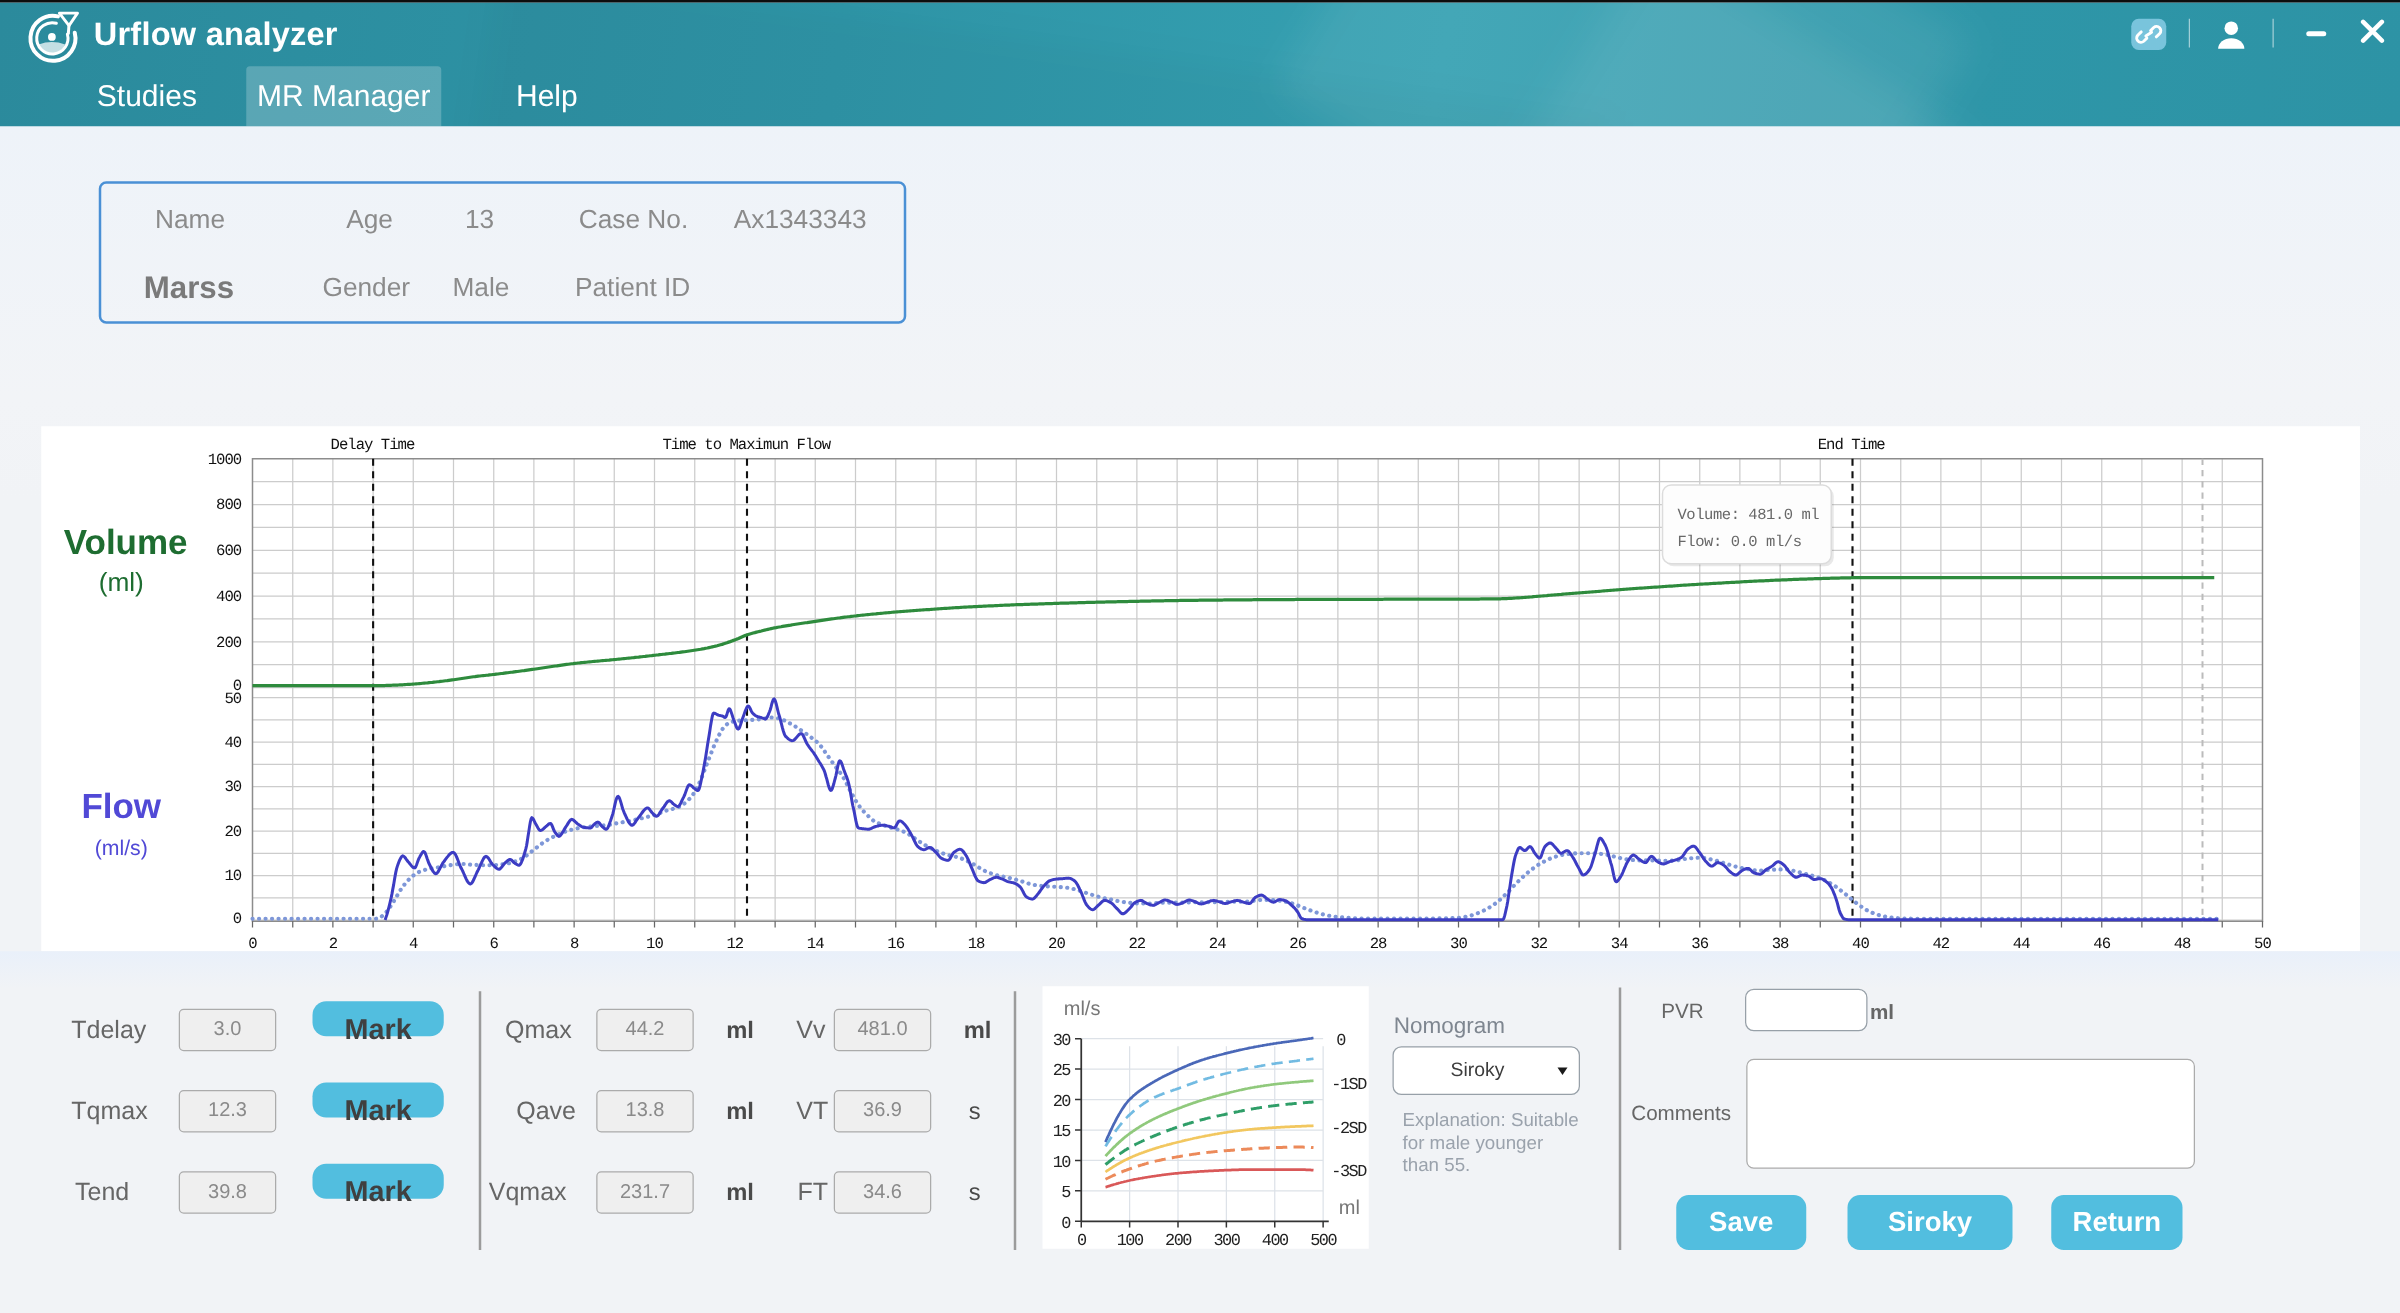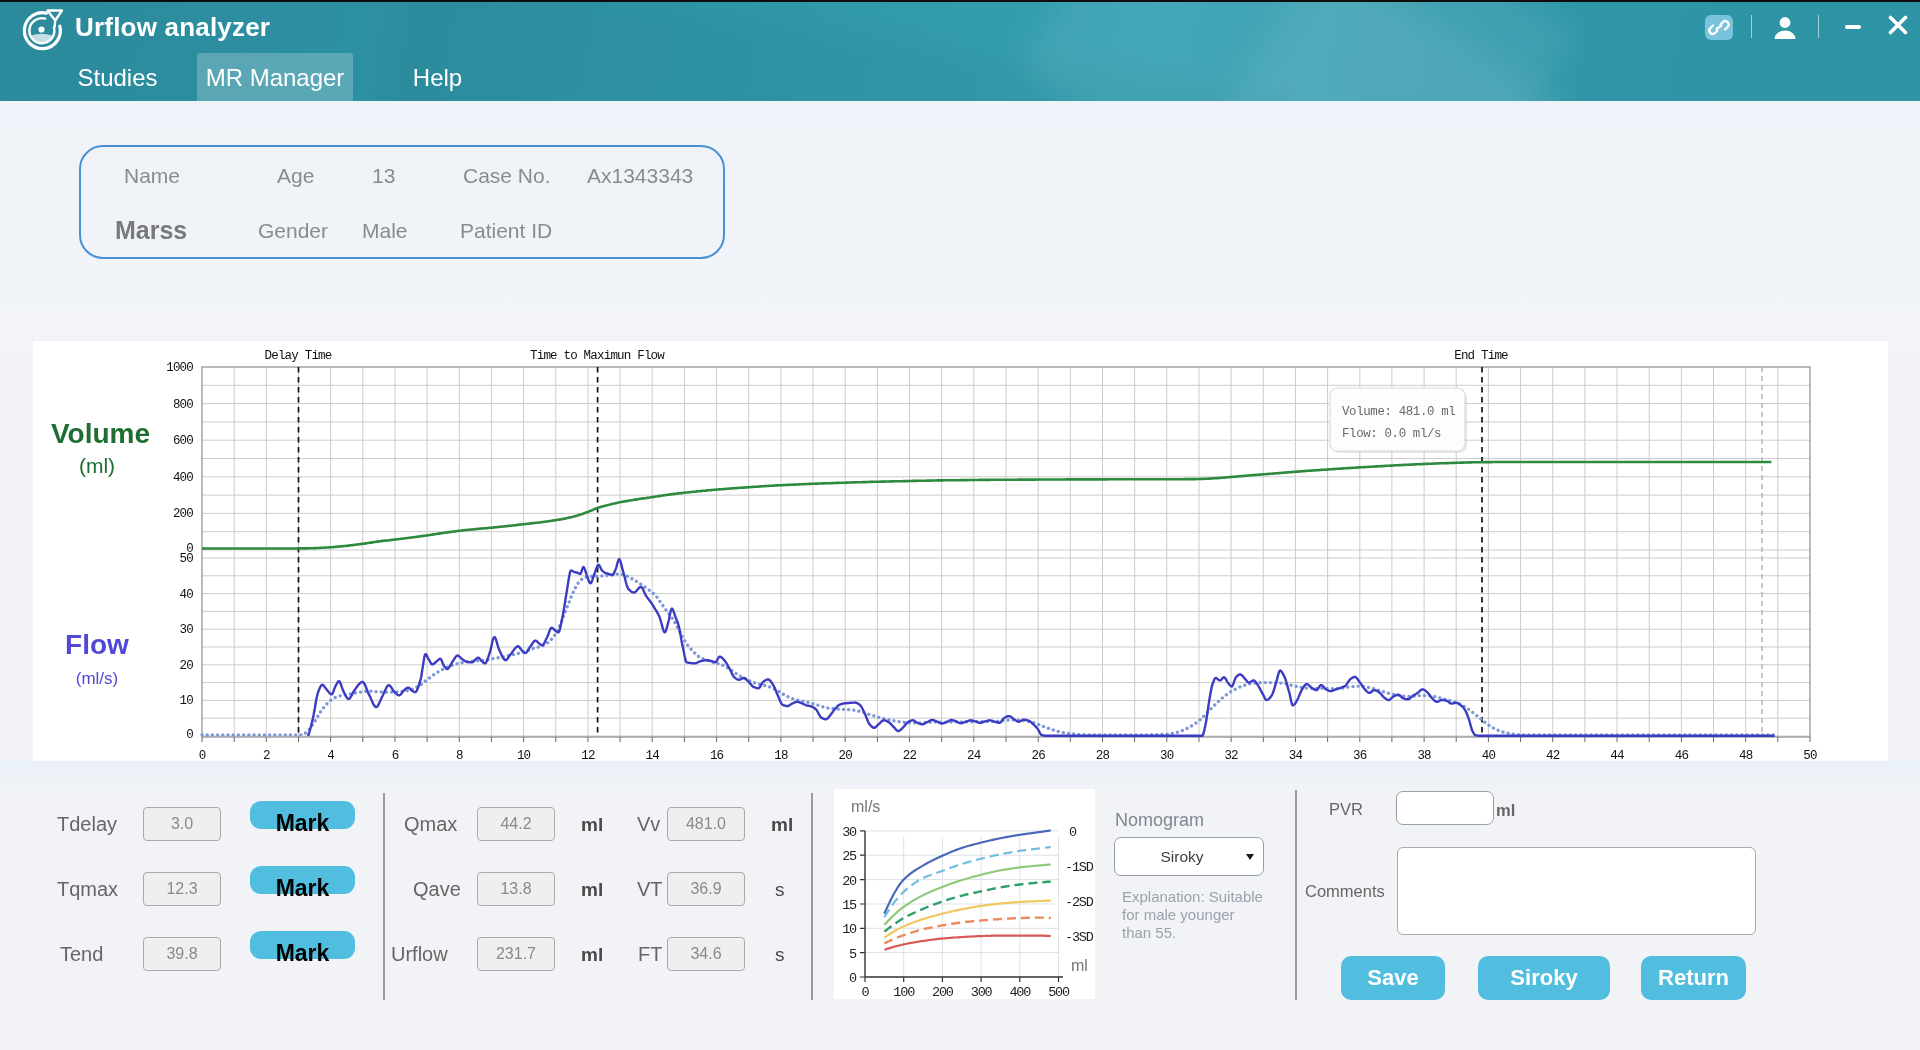--- a/index.html
+++ b/index.html
@@ -12,37 +12,37 @@
 #hdr .streak3{position:absolute;left:380px;top:30px;width:900px;height:200px;background:rgba(0,0,0,.03);transform:rotate(8deg);filter:blur(12px)}
 #title{position:absolute;left:75px;top:10px;font-size:26px;font-weight:700;color:#fff;letter-spacing:.2px}
 .menu{position:absolute;top:51px;height:49px;color:#fff;font-size:24px;display:flex;align-items:center;justify-content:center}
 #m1{left:60px;width:115px}
 #m2{left:197px;width:156px;background:rgba(255,255,255,.22);border-radius:3px 3px 0 0}
 #m3{left:395px;width:85px}
 
 #linkbtn{position:absolute;left:1705px;top:13px;width:28px;height:25px;background:#79c4dc;border-radius:6px}
 .wdiv{position:absolute;top:13px;width:1px;height:23px;background:rgba(255,255,255,.55)}
 
-#pbox{position:absolute;left:79px;top:145px;width:646px;height:114px;border:2px solid #4a90d5;border-radius:24px}
+#pbox{position:absolute;left:79px;top:145px;width:646px;height:114px;border:2px solid #4a90d5;border-radius:6px}
 #pbox span{position:absolute;color:#8b8b8b;font-size:21px;white-space:nowrap}
 
 #tbar{position:absolute;left:33px;top:305px;width:1855px;height:36px;background:#4a86e8;color:#fff;font-size:16px;font-weight:700}
 #tbar span{position:absolute;top:9px;white-space:nowrap}
 
 #chartbg{position:absolute;left:33px;top:341px;width:1855px;height:420px;background:#fff}
 svg.chart{position:absolute;left:33px;top:341px;z-index:2}
 #voltitle{position:absolute;left:51px;top:419px;width:92px;text-align:center;color:#1e6d31;font-weight:700;font-size:28px;line-height:30px}
 #voltitle small{font-size:21px;font-weight:400}
 #flowtitle{position:absolute;left:51px;top:630px;width:92px;text-align:center;color:#5149d6;font-weight:700;font-size:28px;line-height:30px}
 #flowtitle small{font-size:17px;font-weight:400}
 #band{position:absolute;left:0;top:761px;width:1920px;height:30px;background:linear-gradient(180deg,#e9f0fa,#f1f3f6)}
 
 .lab{position:absolute;color:#666;font-size:20px;white-space:nowrap}
 .ibox{position:absolute;width:78px;height:34px;background:#efefef;border:1px solid #ababab;border-radius:4px;color:#8a8a8a;font-size:16px;text-align:center;line-height:32px}
-.mark{position:absolute;left:250px;width:105px;height:28px;background:#52bedf;border-radius:11px;color:#000000;font-size:23px;font-weight:600;text-align:center;line-height:44px}
+.mark{position:absolute;left:250px;width:105px;height:28px;background:#52bedf;border-radius:11px;color:#404040;font-size:23px;font-weight:600;text-align:center;line-height:44px}
 .unit{position:absolute;color:#4a4a4a;font-size:19px;font-weight:600}
 .vdiv{position:absolute;width:2px;background:#9b9b9b}
 #nombox{position:absolute;left:834px;top:789px;width:261px;height:210px;background:#fff}
 svg.nom{position:absolute;left:834px;top:789px}
 #nomtitle{position:absolute;left:1115px;top:810px;color:#7e8690;font-size:18px}
 #dropdown{position:absolute;left:1114px;top:837px;width:150px;height:39px;background:#fff;border:1.5px solid #97a0a8;border-radius:7px;color:#3c3c3c;font-size:15.5px;text-align:center;line-height:37px;padding-right:14px}
 #dropdown:after{content:"";position:absolute;right:9px;top:16px;border-left:4.5px solid transparent;border-right:4.5px solid transparent;border-top:6.5px solid #1a1a1a}
 #expl{position:absolute;left:1122px;top:888px;color:#9aa2ac;font-size:15px;line-height:18.2px;white-space:nowrap}
 #pvrin{position:absolute;left:1396px;top:791px;width:98px;height:34px;background:#fff;border:1px solid #97a0a8;border-radius:7px}
 #comments{position:absolute;left:1397px;top:847px;width:359px;height:88px;background:#fff;border:1px solid #ababab;border-radius:6px}
@@ -173,21 +173,21 @@
 <div class="ibox" style="left:143px;top:807px">3.0</div>
 <div class="ibox" style="left:143px;top:872px">12.3</div>
 <div class="ibox" style="left:143px;top:937px">39.8</div>
 <div class="mark" style="top:801px">Mark</div>
 <div class="mark" style="top:866px">Mark</div>
 <div class="mark" style="top:931px">Mark</div>
 <div class="vdiv" style="left:383px;top:793px;height:207px"></div>
 
 <div class="lab" style="left:404px;top:813px">Qmax</div>
 <div class="lab" style="left:413px;top:878px">Qave</div>
-<div class="lab" style="left:391px;top:943px">Urflow</div>
+<div class="lab" style="left:391px;top:943px">Vqmax</div>
 <div class="ibox" style="left:477px;top:807px">44.2</div>
 <div class="ibox" style="left:477px;top:872px">13.8</div>
 <div class="ibox" style="left:477px;top:937px">231.7</div>
 <div class="unit" style="left:581px;top:814px">ml</div>
 <div class="unit" style="left:581px;top:879px">ml</div>
 <div class="unit" style="left:581px;top:944px">ml</div>
 
 <div class="lab" style="left:637px;top:813px">Vv</div>
 <div class="lab" style="left:637px;top:878px">VT</div>
 <div class="lab" style="left:638px;top:943px">FT</div>

